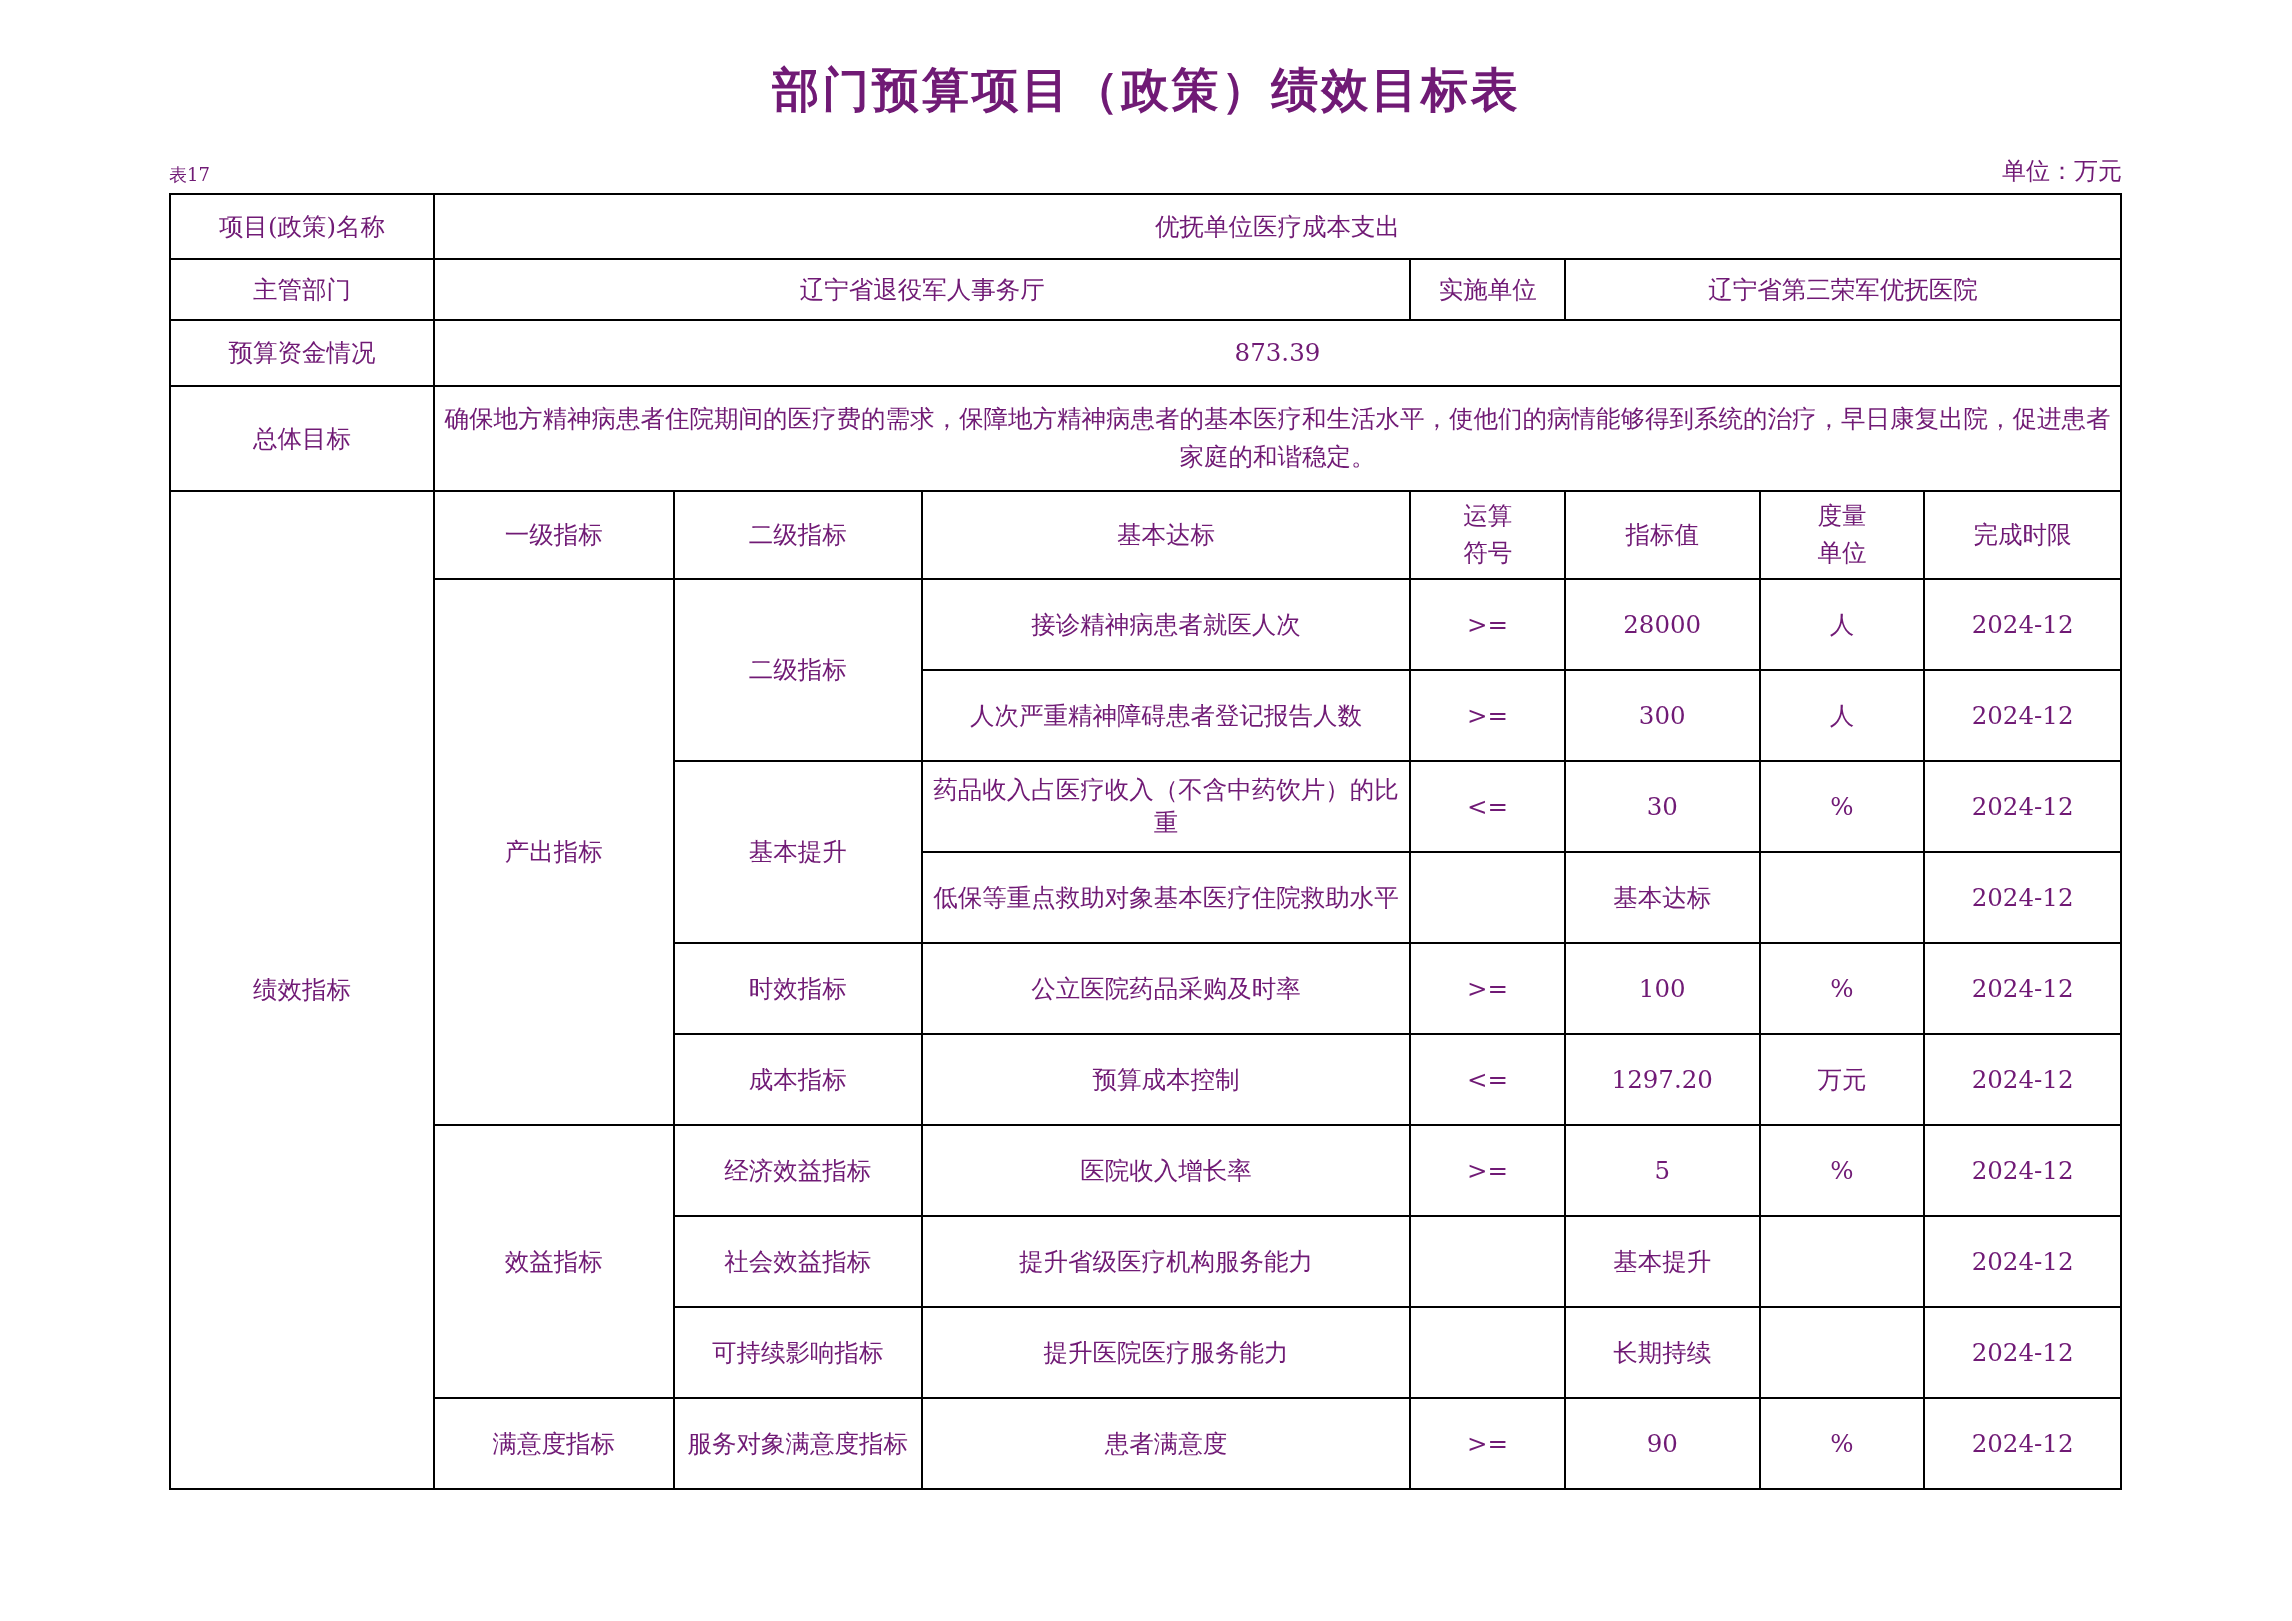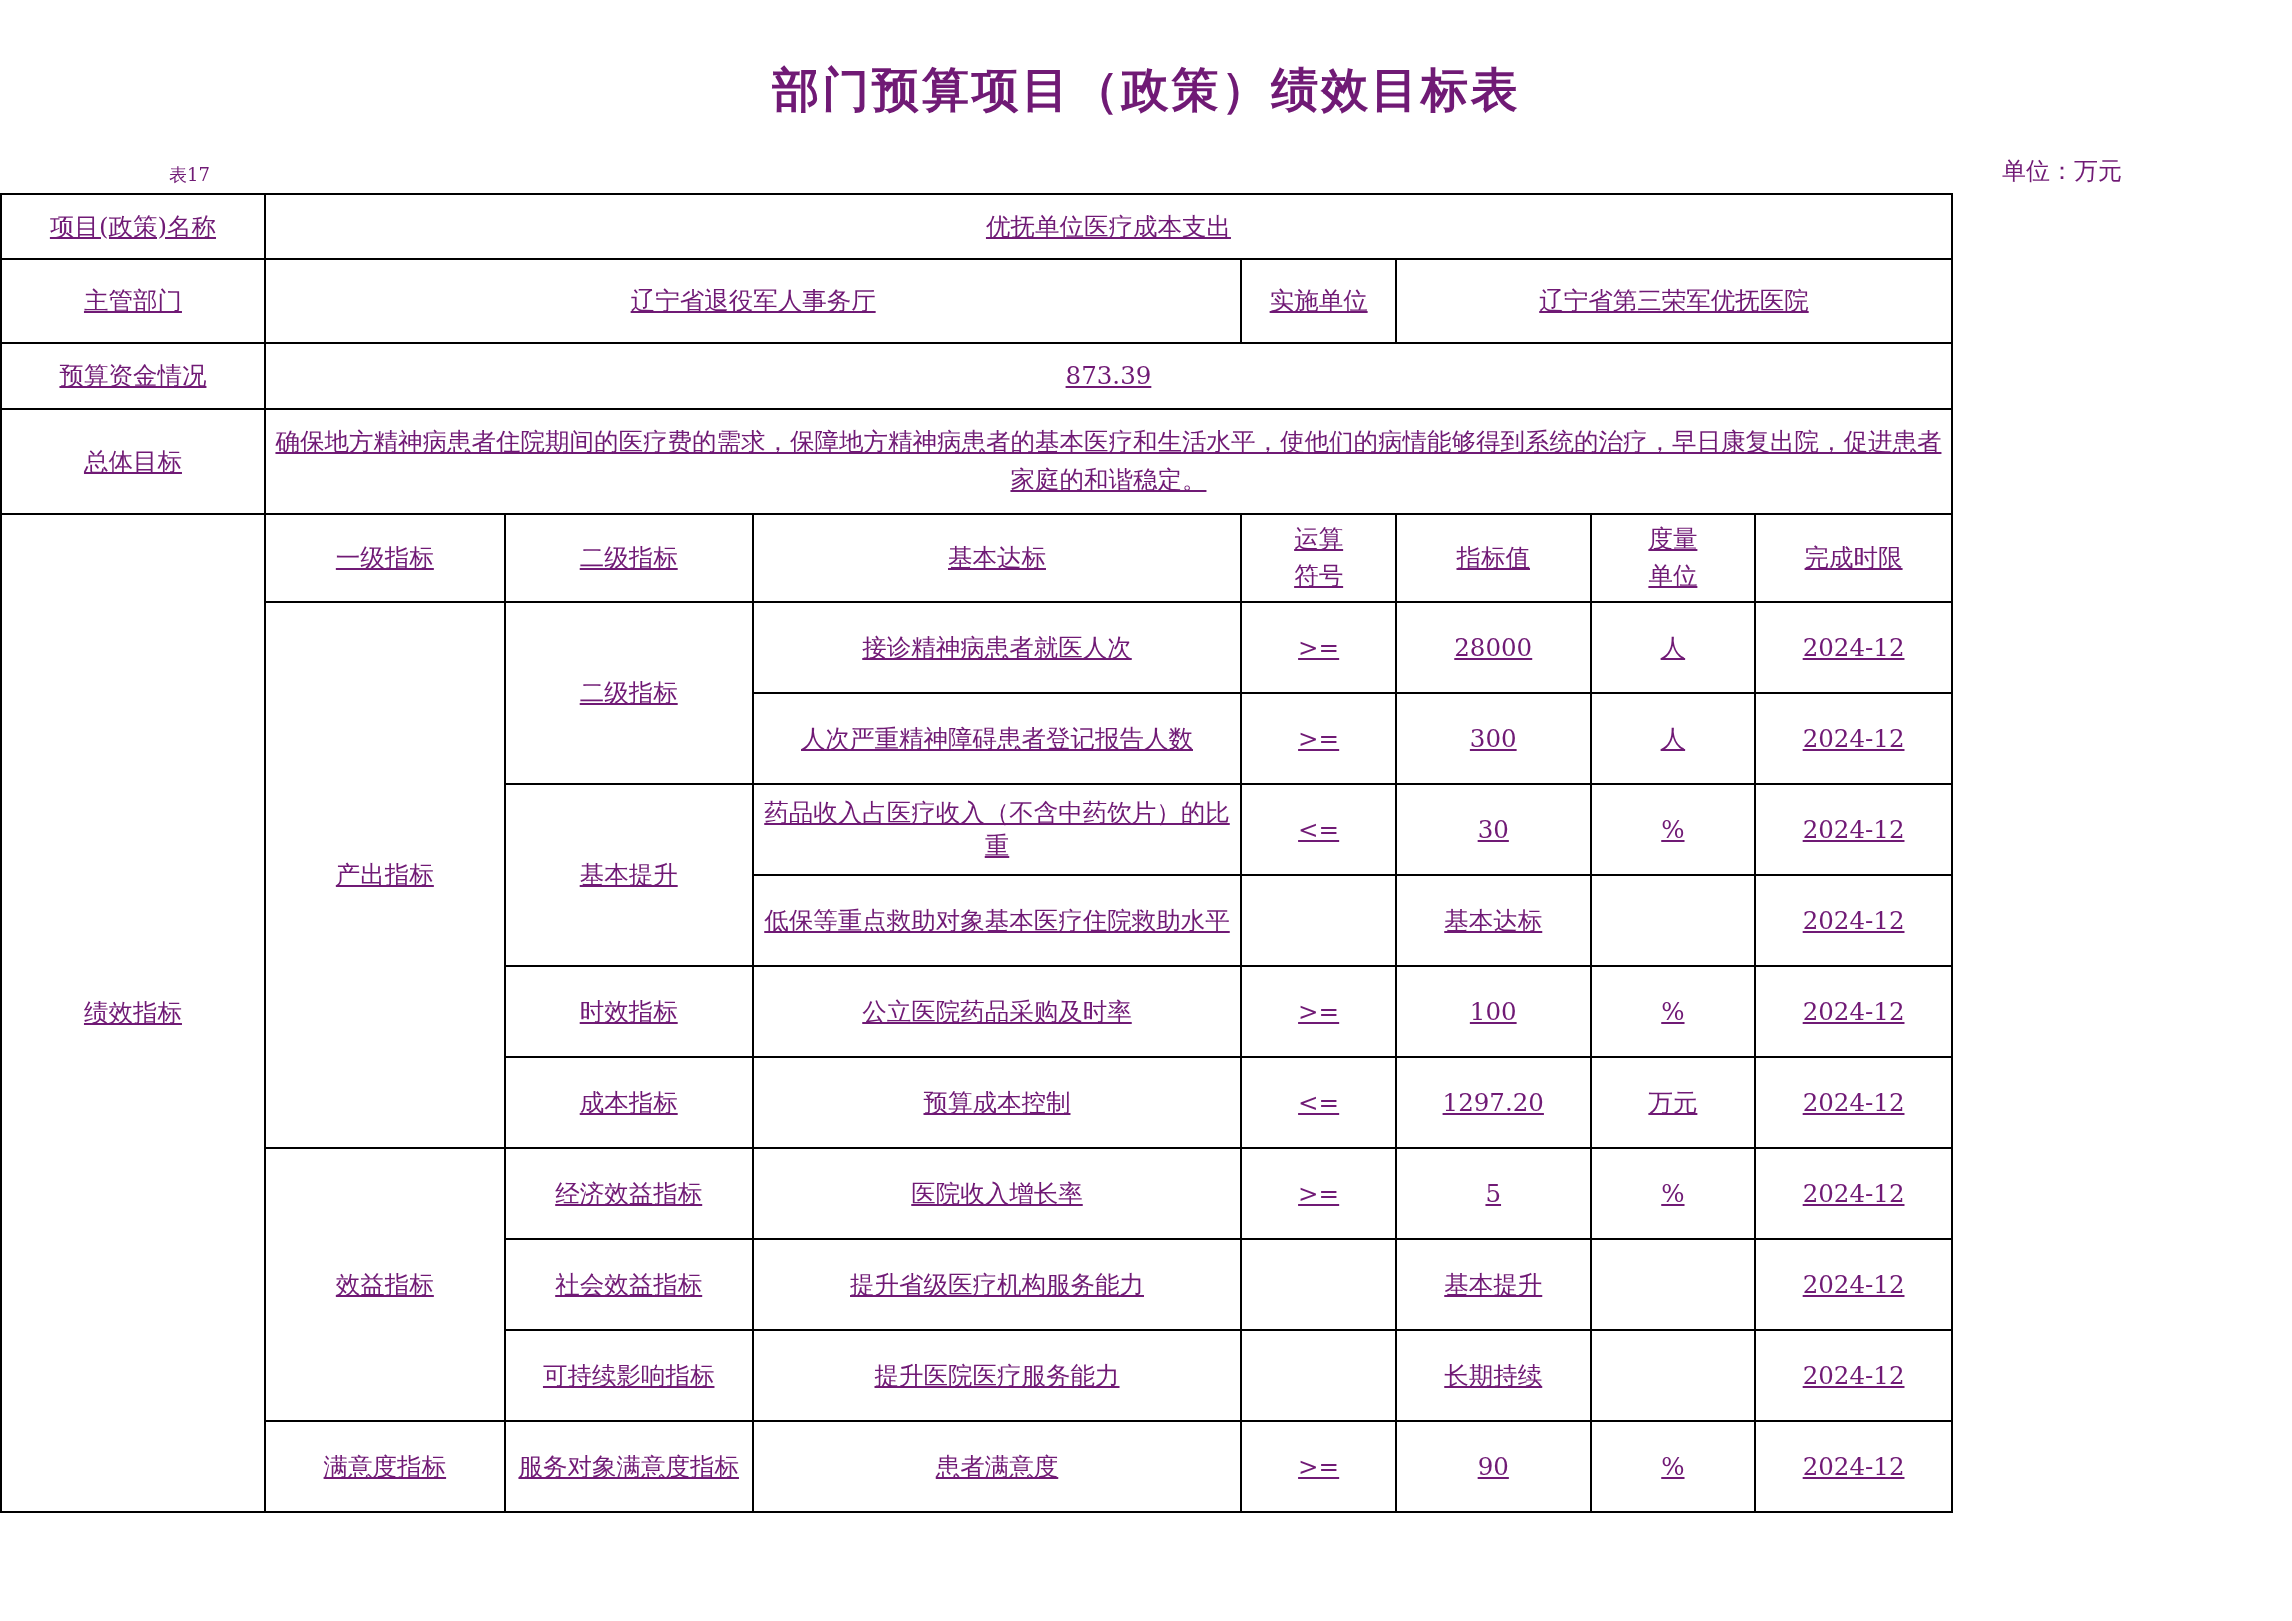--- a/index.html
+++ b/index.html
@@ -13,33 +13,32 @@
     font-size:47px; font-weight:bold; letter-spacing:2.9px;
   }
   .meta {
     width:1953px; margin:33px 0 5.9px 169px;
     display:flex; justify-content:space-between; align-items:flex-end;
   }
   .table-no { font-size:18px; }
   .unit-note { font-size:24px; }
   table.grid {
     border-collapse:collapse; table-layout:fixed;
-    width:1953px;
+    margin-left:169px; width:1953px;
     border:2.9px solid #000;
-    text-decoration:underline;
   }
   table.grid td {
     border:2px solid #000;
     border-top-width:2.9px; border-bottom-width:2.9px;
     text-align:center; vertical-align:middle;
     font-size:24.5px; padding:2px 7.8px; overflow:hidden;
     word-break:break-all;
   }
   tr.r-info1 { height:65px; }
-  tr.r-info2 { height:84px; }
+  tr.r-info2 { height:61px; }
   tr.r-info3 { height:66px; }
   tr.r-goal  { height:105px; }
   tr.r-head  { height:88px; }
   tr.r-data  { height:91px; }
   td.goal-text { text-align:left; padding:5.9px 15.7px; line-height:1.55; }
   td.num-right { text-align:right; padding-right:13.7px; }
   td.pre { white-space:pre-line; line-height:1.5; }
 </style>
 </head>
 <body>

